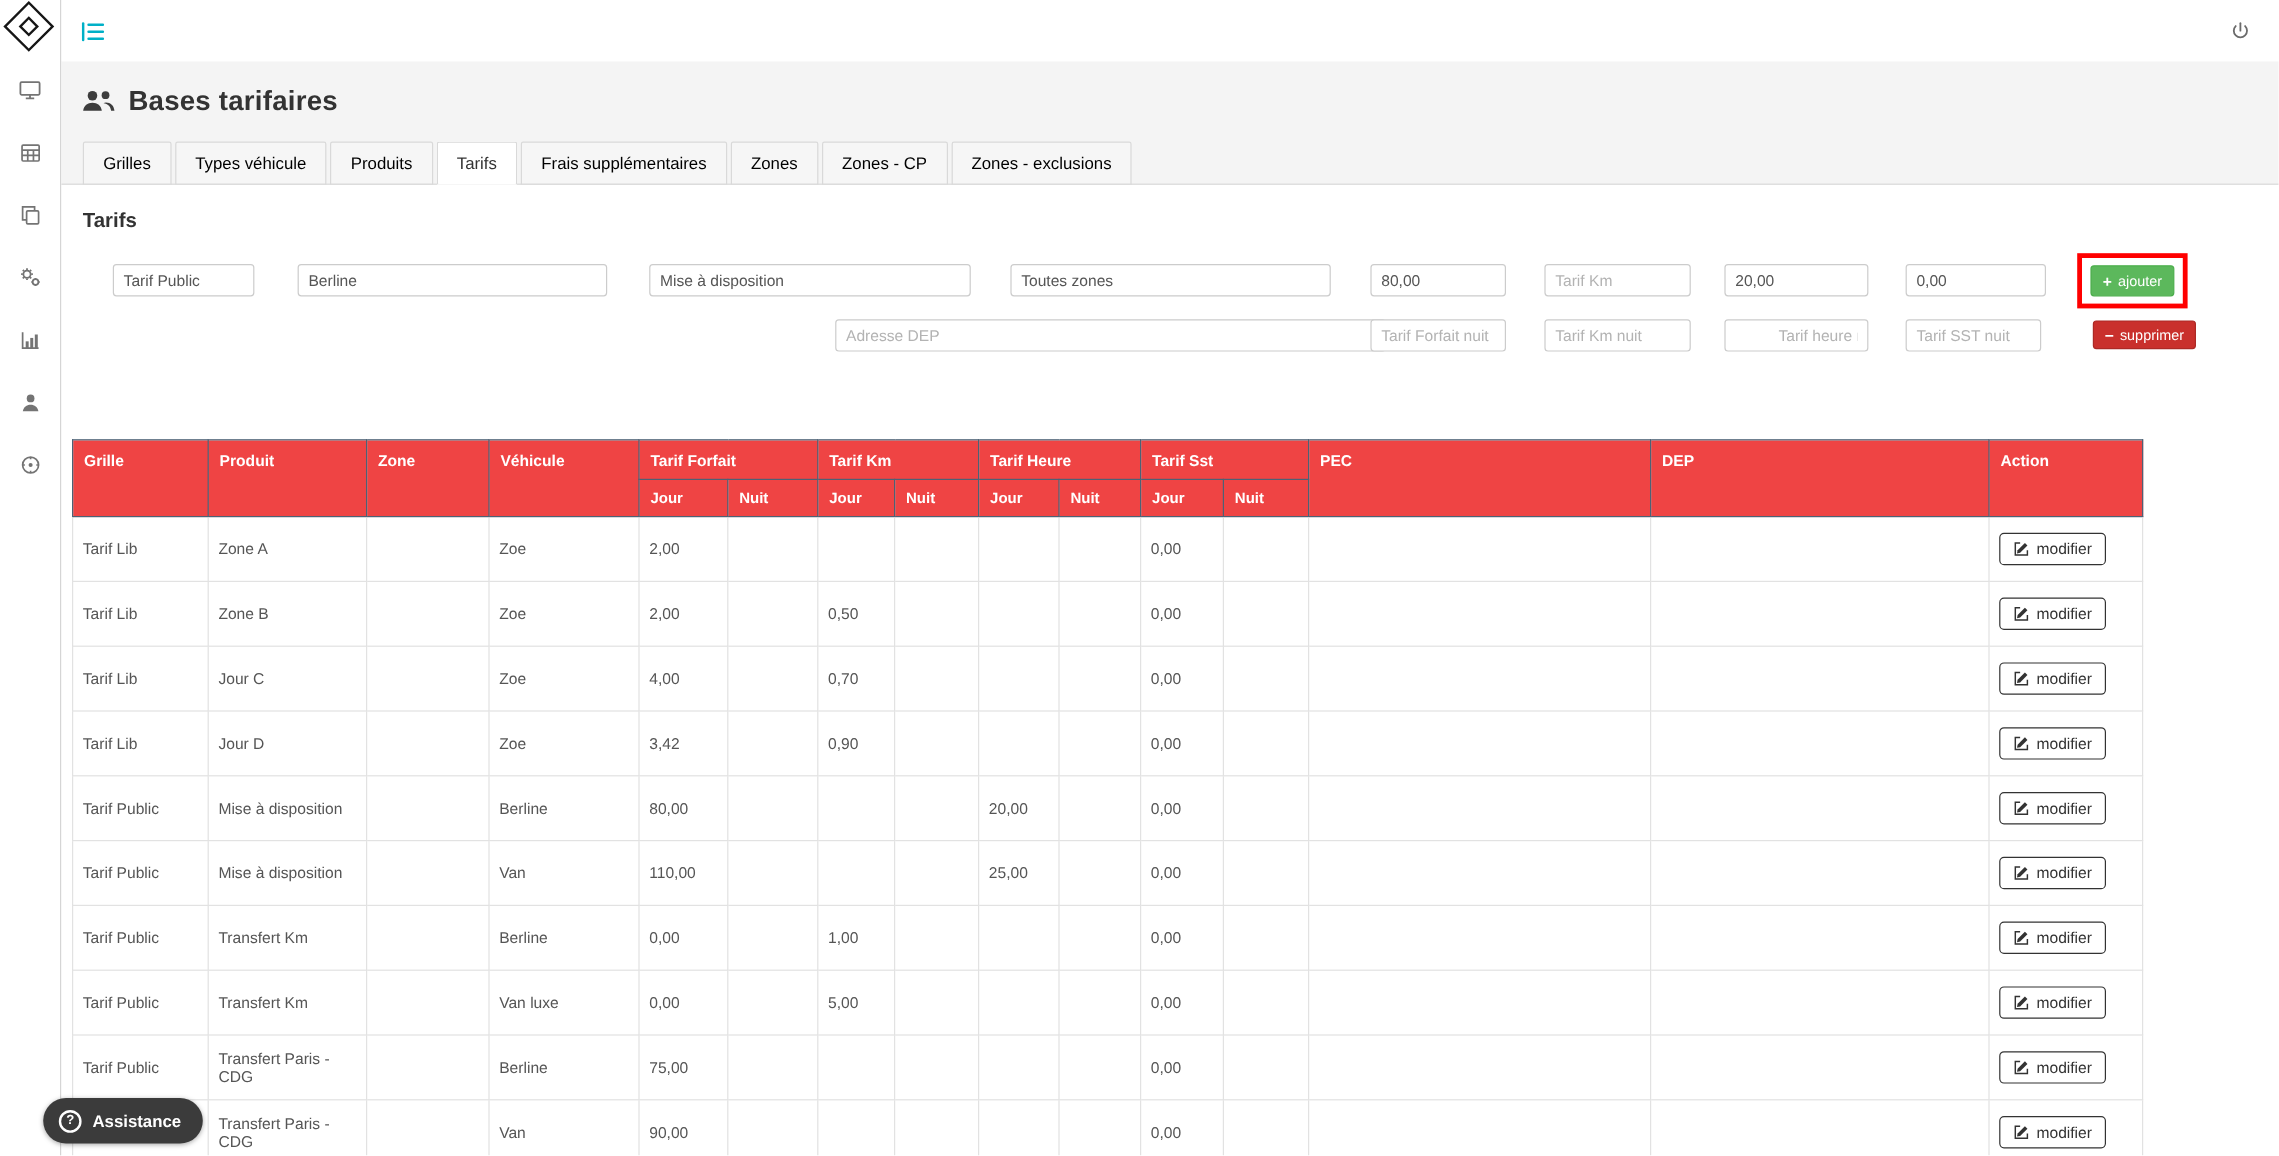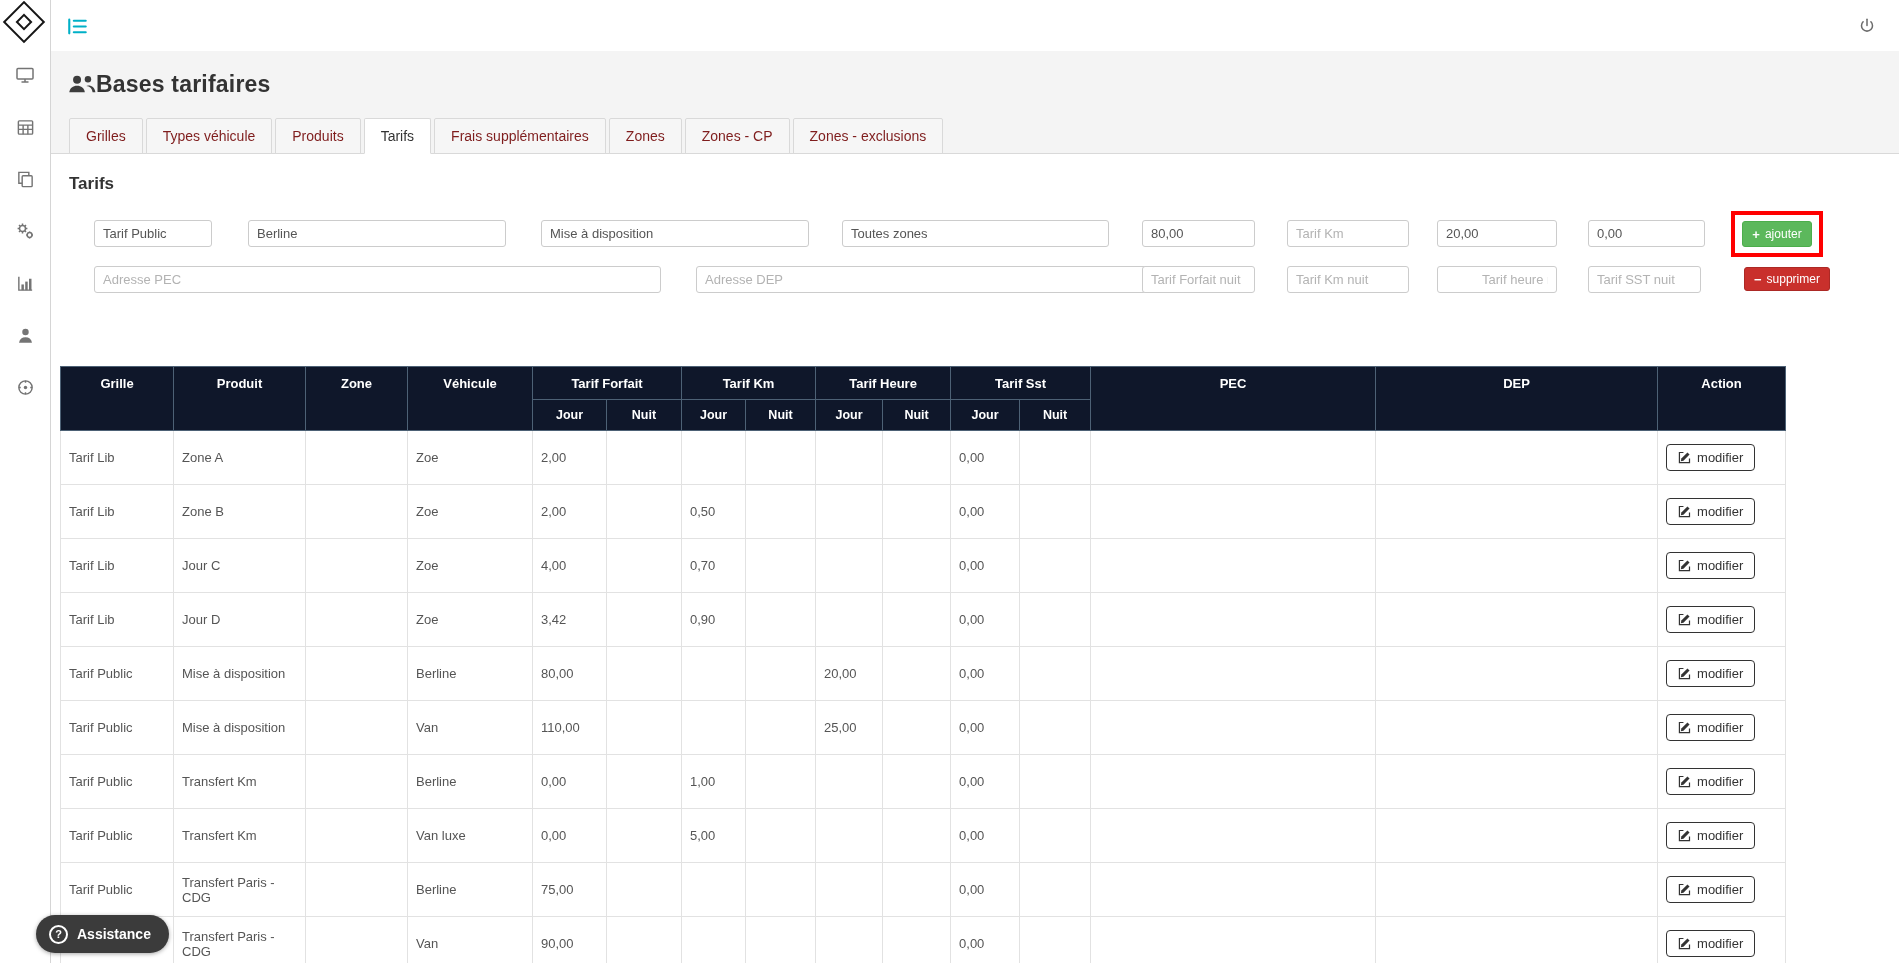--- a/index.html
+++ b/index.html
@@ -25,26 +25,26 @@
     border:2px solid #161616; background:#fff; transform:rotate(45deg); }
   .diamond-inner { position:absolute; left:17px; top:16px; width:8px; height:8px;
     border:2px solid #161616; background:#fff; transform:rotate(45deg); }
   .side-icons { position:absolute; top:64px; left:0; width:50px;
     display:flex; flex-direction:column; align-items:center; gap:30px; }
   .side-icon { width:22px; height:22px; display:flex; align-items:center; justify-content:center; cursor:pointer; }
 
   
   .main { position:absolute; top:51px; left:51px; right:0; bottom:0; background:#fff; overflow:hidden; }
   .page-head { background:#f4f4f4; padding-top:16px; }
-  .page-title { display:flex; align-items:center; padding-left:16px;
+  .page-title { display:flex; align-items:center; gap:11px; padding-left:16px;
     font-size:23px; font-weight:bold; color:#333; line-height:34px; letter-spacing:.2px; }
 
   .tabs-bar { display:flex; align-items:flex-end; padding-left:18px; margin-top:17px;
     border-bottom:1px solid #d9d9d9; list-style:none; }
-  .tab { padding:9px 16px; font-size:14px; color:#7f1d1d; background:#f6f6f6;
+  .tab { padding:9px 16px; font-size:14px; color:#000000; background:#f6f6f6;
     border:1px solid #d9d9d9; margin-right:3px; margin-bottom:-1px;
     border-radius:2px 2px 0 0; cursor:pointer; white-space:nowrap; }
   .tab.active { background:#fff; border-bottom-color:#fff; color:#333; }
 
   .panel { background:#fff; }
   .section-title { font-size:17px; font-weight:bold; color:#333; margin:20px 0 0 18px; }
 
   
   .tariff-form { position:relative; margin:26px 0 0 43px; height:100px; }
   .tariff-form input { position:absolute; height:27px; box-sizing:border-box;
@@ -59,22 +59,22 @@
     background:#5cb85c; border:1px solid #4cae4c; color:#fff;
     font:12px "Liberation Sans", sans-serif; padding:5px 9px; border-radius:3px; }
   .btn-add .sym, .btn-delete .sym { font-weight:bold; font-size:13px; line-height:11px; }
   .btn-delete { position:absolute; left:1650px; top:47px; display:inline-flex; align-items:center; gap:5px;
     background:#c9302c; border:1px solid #ac2925; color:#fff; cursor:pointer;
     font:12px "Liberation Sans", sans-serif; padding:4px 9px; border-radius:3px; }
 
   
   .tariff-table { border-collapse:collapse; table-layout:fixed; width:1726px;
     margin:46px 0 0 9px; background:#fff; }
-  .tariff-table thead th { background:#0f172a; color:#fff; font-size:13px; font-weight:bold;
-    text-align:center; vertical-align:top; padding:9px 9px 8px 9px; border:1px solid #4d6175;margin-top:45px; }
+  .tariff-table thead th { background:#ef4444; color:#fff; font-size:13px; font-weight:bold;
+    text-align:left; vertical-align:top; padding:9px 9px 8px 9px; border:1px solid #4d6175;margin-top:45px; }
   .tariff-table thead tr.sub th { font-size:12.5px; padding:8px 9px; }
   .tariff-table tbody td { border:1px solid #e2e2e2; padding:4px 8px; height:45px;
     font-size:13px; color:#555; vertical-align:middle; background:#fff; word-wrap:break-word; }
   .btn-modifier { display:inline-flex; align-items:center; gap:6px; cursor:pointer;
     background:#fff; border:1px solid #333; border-radius:4px; padding:5px 11px;
     font:13px "Liberation Sans", sans-serif; color:#333; white-space:nowrap; }
 
   
   .assist { position:absolute; left:36px; bottom:10px; height:38px; z-index:20;
     background:#3b3b3b; border:none; border-radius:19px; color:#fff; cursor:pointer;
@@ -208,21 +208,20 @@
 
       <input style="left: 0px; top: 0px; width: 118px;" value="Tarif Public">
       <input style="left: 154px; top: 0px; width: 258px;" value="Berline">
       <input style="left: 447px; top: 0px; width: 268px;" value="Mise à disposition">
       <input style="left: 748px; top: 0px; width: 267px;" value="Toutes zones">
       <input style="left: 1048px; top: 0px; width: 113px;" value="80,00">
       <input style="left: 1193px; top: 0px; width: 122px;" placeholder="Tarif Km">
       <input style="left: 1343px; top: 0px; width: 120px;" value="20,00">
       <input style="left: 1494px; top: 0px; width: 117px;" value="0,00">
 
-      <input style="left: 0px; top: 46px; width: 567px;" placeholder="Adresse PEC">
       <input style="left: 602px; top: 46px; width: 459px;" placeholder="Adresse DEP">
       <input style="left: 1048px; top: 46px; width: 113px;" placeholder="Tarif Forfait nuit">
       <input style="left: 1193px; top: 46px; width: 122px;" placeholder="Tarif Km nuit">
       <input style="left: 1343px; top: 46px; width: 120px; padding-left: 44px;" placeholder="Tarif heure nuit">
       <input style="left: 1494px; top: 46px; width: 113px;" placeholder="Tarif SST nuit">
 
       <div class="annotation">
         <button class="btn-add">
           <span class="sym">+</span>
           <span>ajouter</span>

